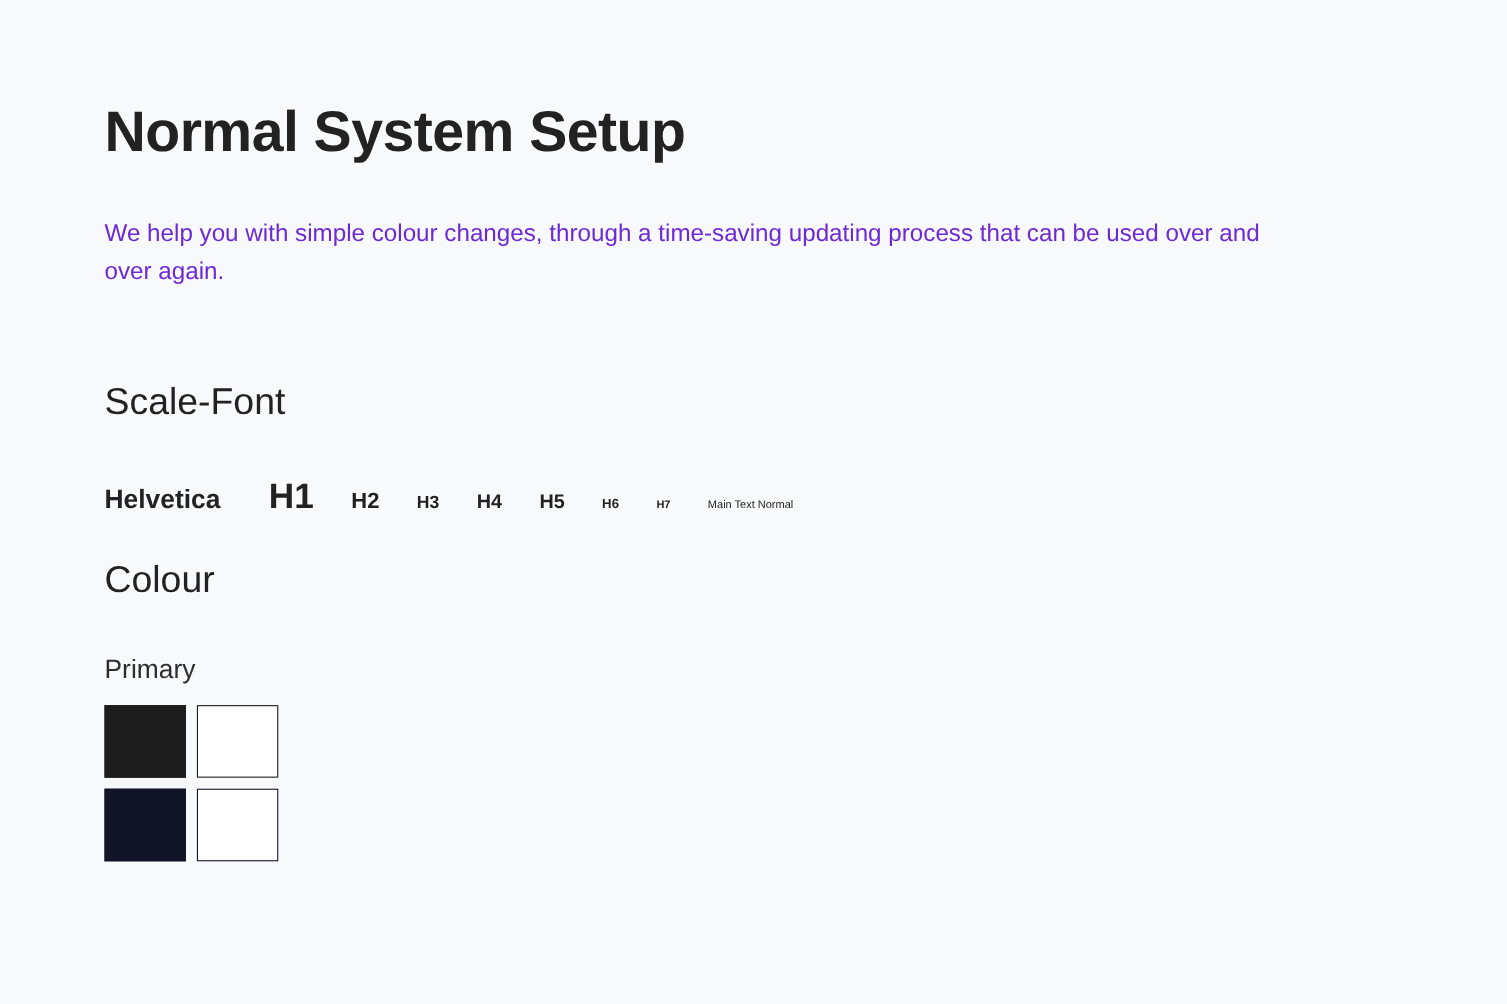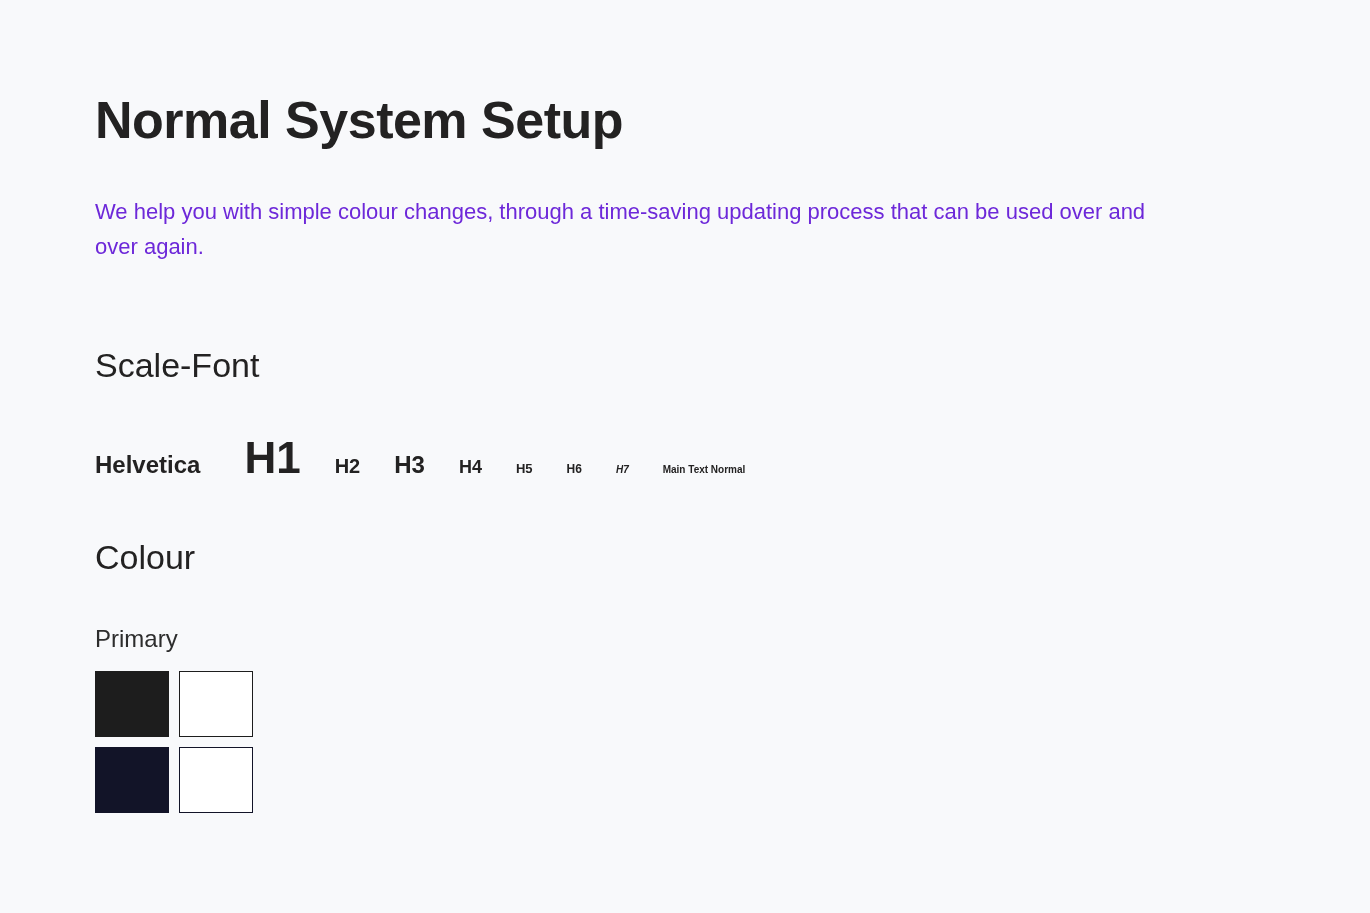--- a/index.html
+++ b/index.html
@@ -33,39 +33,39 @@
   .section-heading {
     font-size: 34px;
     font-weight: 400;
     color: #232222;
     margin-bottom: 48px;
   }
   .font-scale-row {
     display: flex;
     align-items: baseline;
     gap: 34px;
-    margin-bottom: 55px;
+    margin-bottom: 38px;
   }
   .font-name {
     font-size: 24px;
     font-weight: 700;
     margin-right: 10px;
   }
   .scale-item {
     font-weight: 700;
     display: inline-block;
   }
-  .h1s { font-size: 44px; }
+  .h1s { font-size: 32px; }
   .h2s { font-size: 20px; }
-  .h3s { font-size: 24px; }
+  .h3s { font-size: 16px; }
   .h4s { font-size: 18px; }
-  .h5s { font-size: 13px; }
+  .h5s { font-size: 18px; }
   .h6s { font-size: 12px; }
-  .h7s { font-size: 10px; font-style: italic; }
-  .main-text-s { font-size: 10px; font-weight: 700; }
+  .h7s { font-size: 10px; }
+  .main-text-s { font-size: 10px; font-weight: 400; }
   .colour-groups {
     display: flex;
     gap: 115px;
     flex-direction: column;
   }
   .colour-group {
     display: flex;
     flex-direction: column;
   }
   .group-label {

